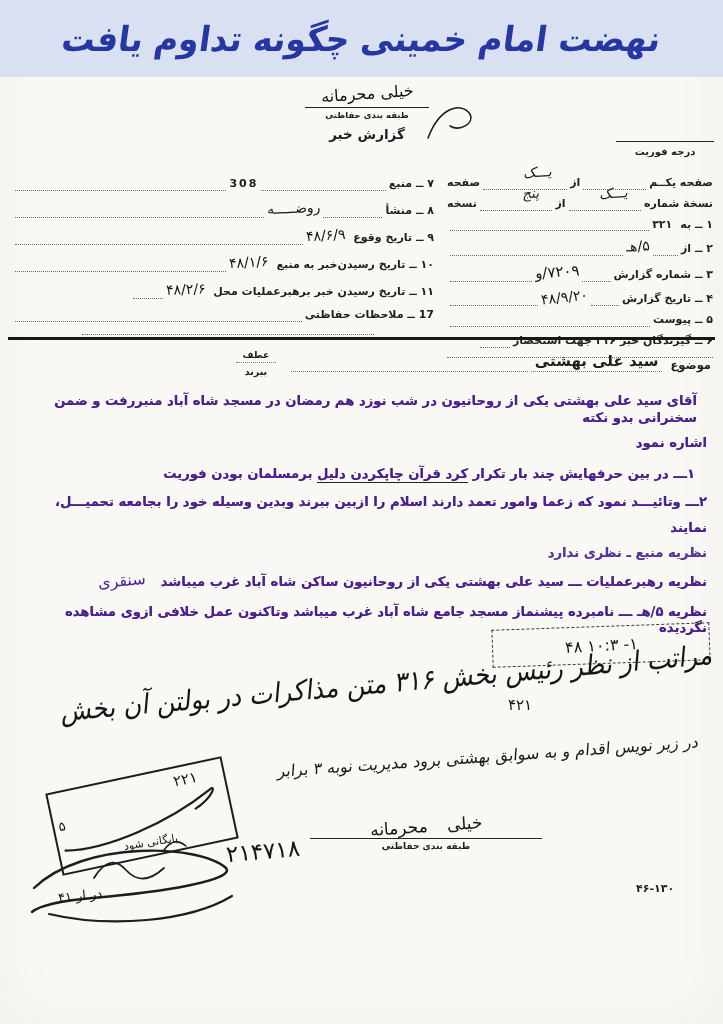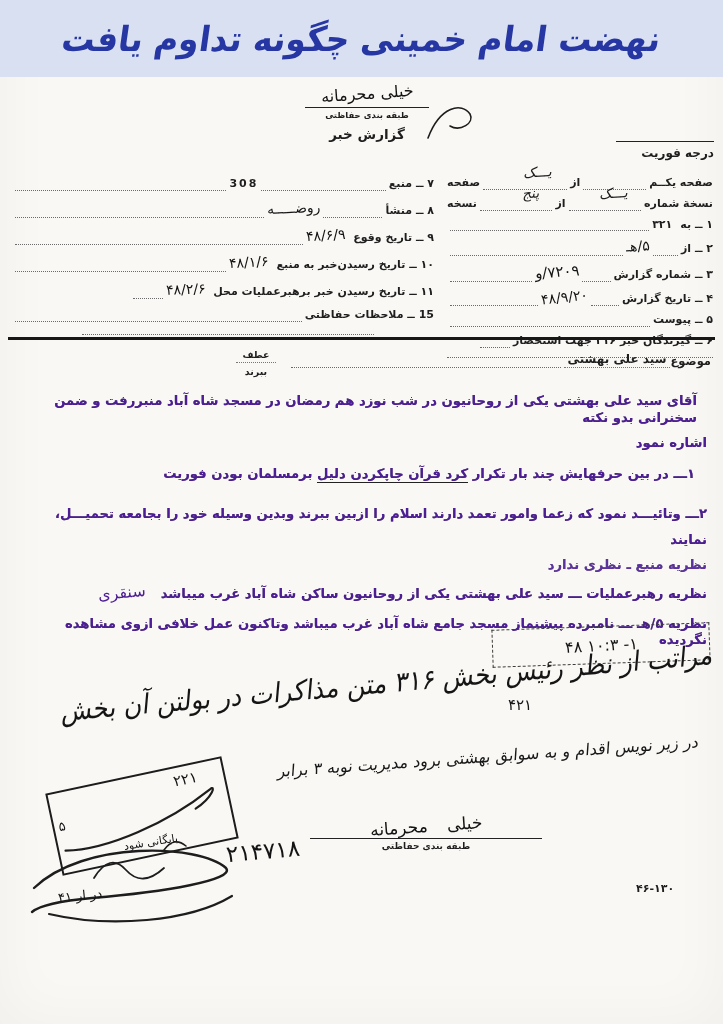--- a/index.html
+++ b/index.html
@@ -22,35 +22,35 @@
   .frow{display:flex;align-items:flex-end;font-size:11px;font-weight:700;line-height:1.25;}
   .flabel{white-space:nowrap;}
   .fvalue{white-space:nowrap;}
   .hl-hand{position:absolute;top:-15px;right:18%;font-size:14px;transform:rotate(-4deg);font-weight:400;}
   
   .top-class{position:absolute;top:84px;left:283px;width:168px;text-align:center;}
   .top-class .hand-line{font-size:16px;letter-spacing:3px;transform:rotate(-4deg);display:inline-block;}
   .class-rule{width:124px;margin:4px auto 2px;border-top:1.6px solid #222;}
   .class-label{font-size:8.5px;font-weight:700;}
   .form-title{font-size:13.5px;font-weight:800;margin-top:6px;}
-  .urgency{position:absolute;top:141px;left:616px;width:98px;
-    border-top:1.6px solid #222;padding-top:4px;font-size:12px;font-weight:700;}
+  .urgency{position:absolute;top:141px;left:616px;width:98px;text-align:center;
+    border-top:1.6px solid #222;padding-top:4px;font-size:10px;font-weight:700;}
   
   .col-right{position:absolute;top:176px;left:447px;width:266px;}
   .col-right .frow{margin-bottom:7px;}
   .col-left{position:absolute;top:177px;left:12px;width:422px;}
   .col-left .frow{margin-bottom:9.5px;}
   .dotline{border-bottom:1px dotted #6b6b6b;height:2px;}
   .sp-wide{letter-spacing:6px;}
   
   .rule{position:absolute;top:337px;left:8px;width:707px;height:3px;background:#171717;}
   .subject-row{position:absolute;top:352px;right:12px;left:288px;display:flex;align-items:flex-end;
     font-size:11.5px;font-weight:700;}
-  .subject-value{font-size:12px;font-weight:700;letter-spacing:1px;filter:blur(0.35px);
-    border-bottom:1px dotted #777;padding:0 4px 1px;}
+  .subject-value{font-size:15px;font-weight:700;letter-spacing:1px;filter:blur(0.35px);
+    border-bottom:1px dotted #777;margin-right:8px;padding:0 4px 1px;}
   .atf-block{position:absolute;top:349px;left:232px;width:48px;text-align:center;font-size:9.5px;font-weight:700;}
   .atf-block .ref{border-bottom:1px dotted #777;display:inline-block;padding:0 6px 2px;}
   .atf-block .fol{display:block;margin-top:3px;}
   
   .body{position:absolute;top:393px;right:16px;left:14px;font-size:13.2px;font-weight:700;
     color:#4c1d95;text-shadow:0 0 0.5px rgba(20,20,20,0.55);}
   .body > div{line-height:1.25;}
   .uline{border-bottom:1.4px solid #222;padding-bottom:1px;}
   .smudge{filter:blur(0.5px);opacity:0.9;text-align:right;}
   .hand-inline{font-size:16px;font-weight:400;text-shadow:none;display:inline-block;
@@ -180,21 +180,21 @@
       <span class="flabel">۱۰ ــ تاریخ رسیدن‌خبر به منبع</span>
       <span class="fvalue hw ltr" style="font-size:14px;margin-right:8px;transform:rotate(-3deg)">۴۸/۱/۶</span>
       <span class="leader" style="flex:1.1"></span>
     </div>
     <div class="frow">
       <span class="flabel">۱۱ ــ تاریخ رسیدن خبر برهبرعملیات محل</span>
       <span class="fvalue hw ltr" style="font-size:14px;margin-right:8px;transform:rotate(-2deg)">۴۸/۲/۶</span>
       <span class="leader" style="flex:0.2"></span>
     </div>
     <div class="frow">
-      <span class="flabel">15 ــ ملاحظات حفاظتی</span>
+      <span class="flabel">17 ــ ملاحظات حفاظتی</span>
       <span class="leader" style="flex:1"></span>
     </div>
     <div class="dotline" style="margin:4px 60px 0 70px"></div>
   </div>
 
   <div class="rule"></div>
 
   <div class="subject-row">
     <span class="flabel">موضوع</span>
     <span class="subject-value">سید علی بهشتی</span>
@@ -204,21 +204,21 @@
     <span class="ref">عطف</span>
     <span class="fol">ببرند</span>
   </div>
 
   <div class="body">
     <div style="padding-right:10px">آقای سید علی بهشتی یکی از روحانیون در شب نوزد هم رمضان در مسجد شاه آباد منبررفت و ضمن سخنرانی بدو نکته</div>
     <div style="margin-top:9px">اشاره نمود</div>
     <div style="margin-top:14px;padding-right:12px">
       <span>۱ـــ در بین حرفهایش چند بار تکرار </span><span class="uline">کرد قرآن چاپکردن دلیل</span><span> برمسلمان بودن فوریت</span>
     </div>
-    <div style="margin-top:24px">۲ـــ وتائیـــد نمود که زعما وامور تعمد دارند اسلام را ازبین ببرند وبدین وسیله خود را بجامعه تحمیـــل،</div>
+    <div style="margin-top:12px">۲ـــ وتائیـــد نمود که زعما وامور تعمد دارند اسلام را ازبین ببرند وبدین وسیله خود را بجامعه تحمیـــل،</div>
     <div style="margin-top:9px">نمایند</div>
     <div class="smudge" style="margin-top:9px">نظریه منبع ـ نظری ندارد</div>
     <div style="margin-top:9px">
       <span>نظریه رهبرعملیات ـــ سید علی بهشتی یکی از روحانیون ساکن شاه آباد غرب میباشد</span>
       <span class="hand-inline">سنقری</span>
     </div>
     <div style="margin-top:13px">نظریه ۵/هـ ـــ نامبرده پیشنماز مسجد جامع شاه آباد غرب میباشد وتاکنون عمل خلافی ازوی مشاهده نگردیده</div>
   </div>
 
   <div class="dash-box">

